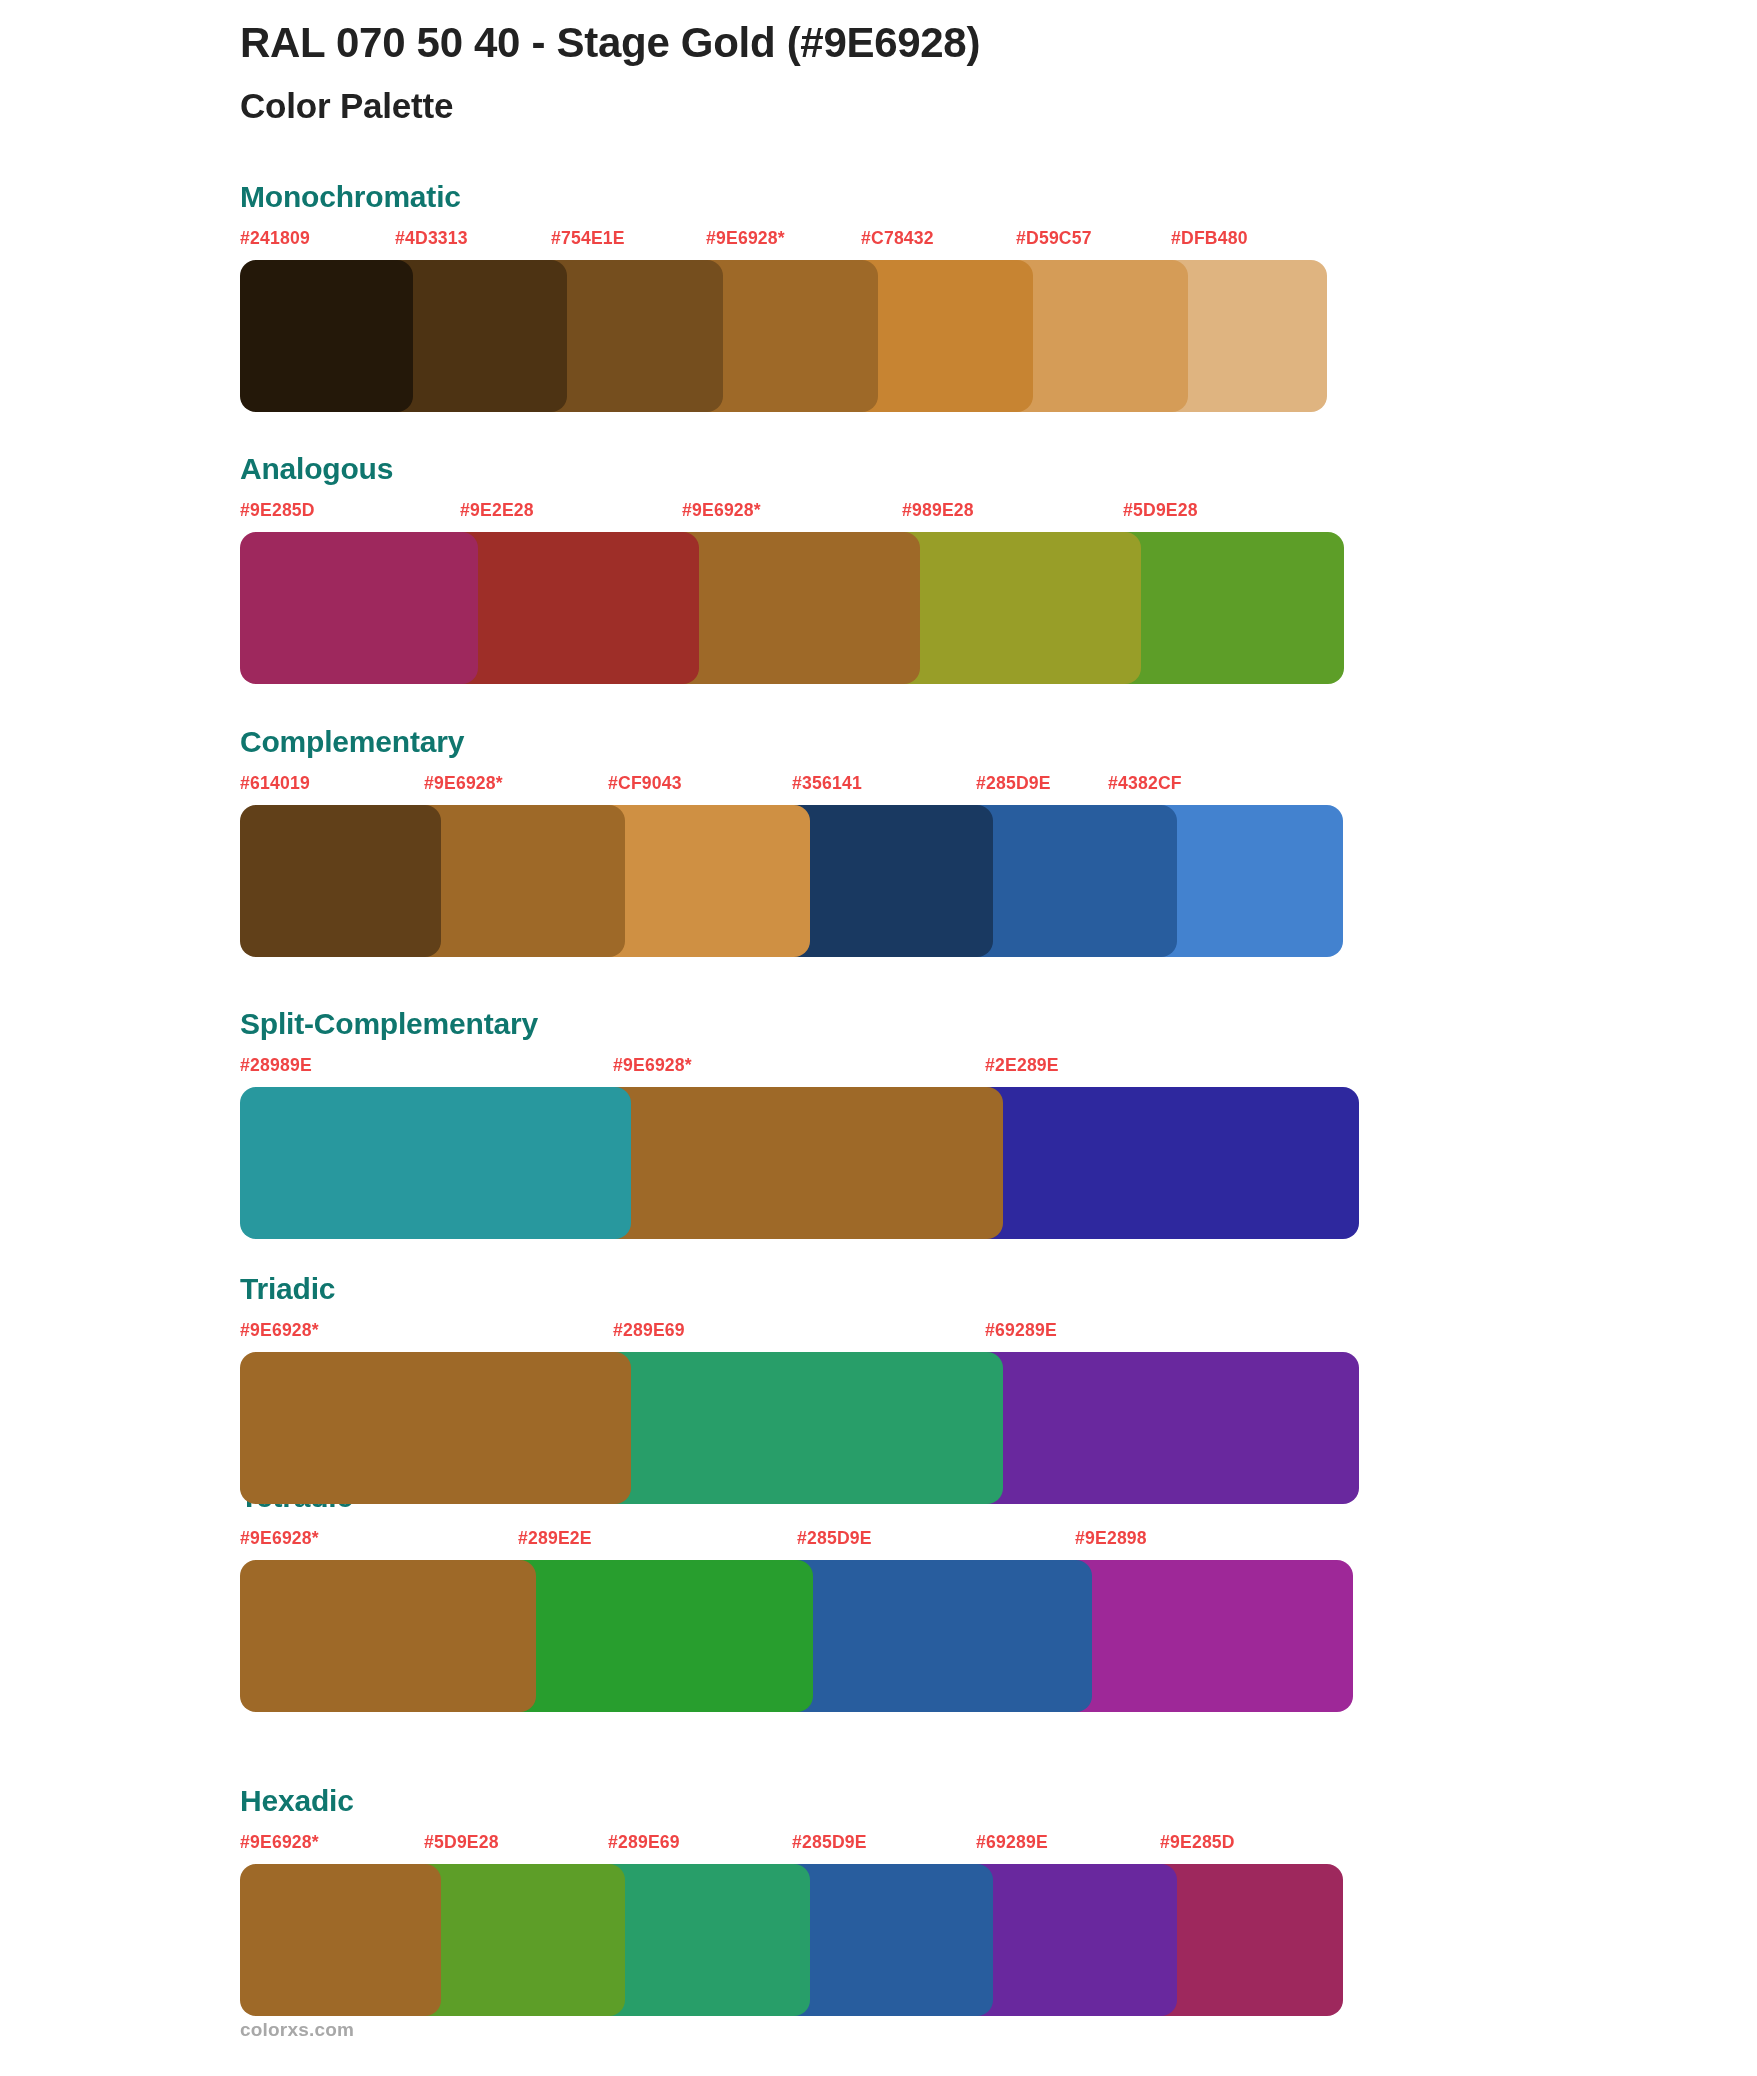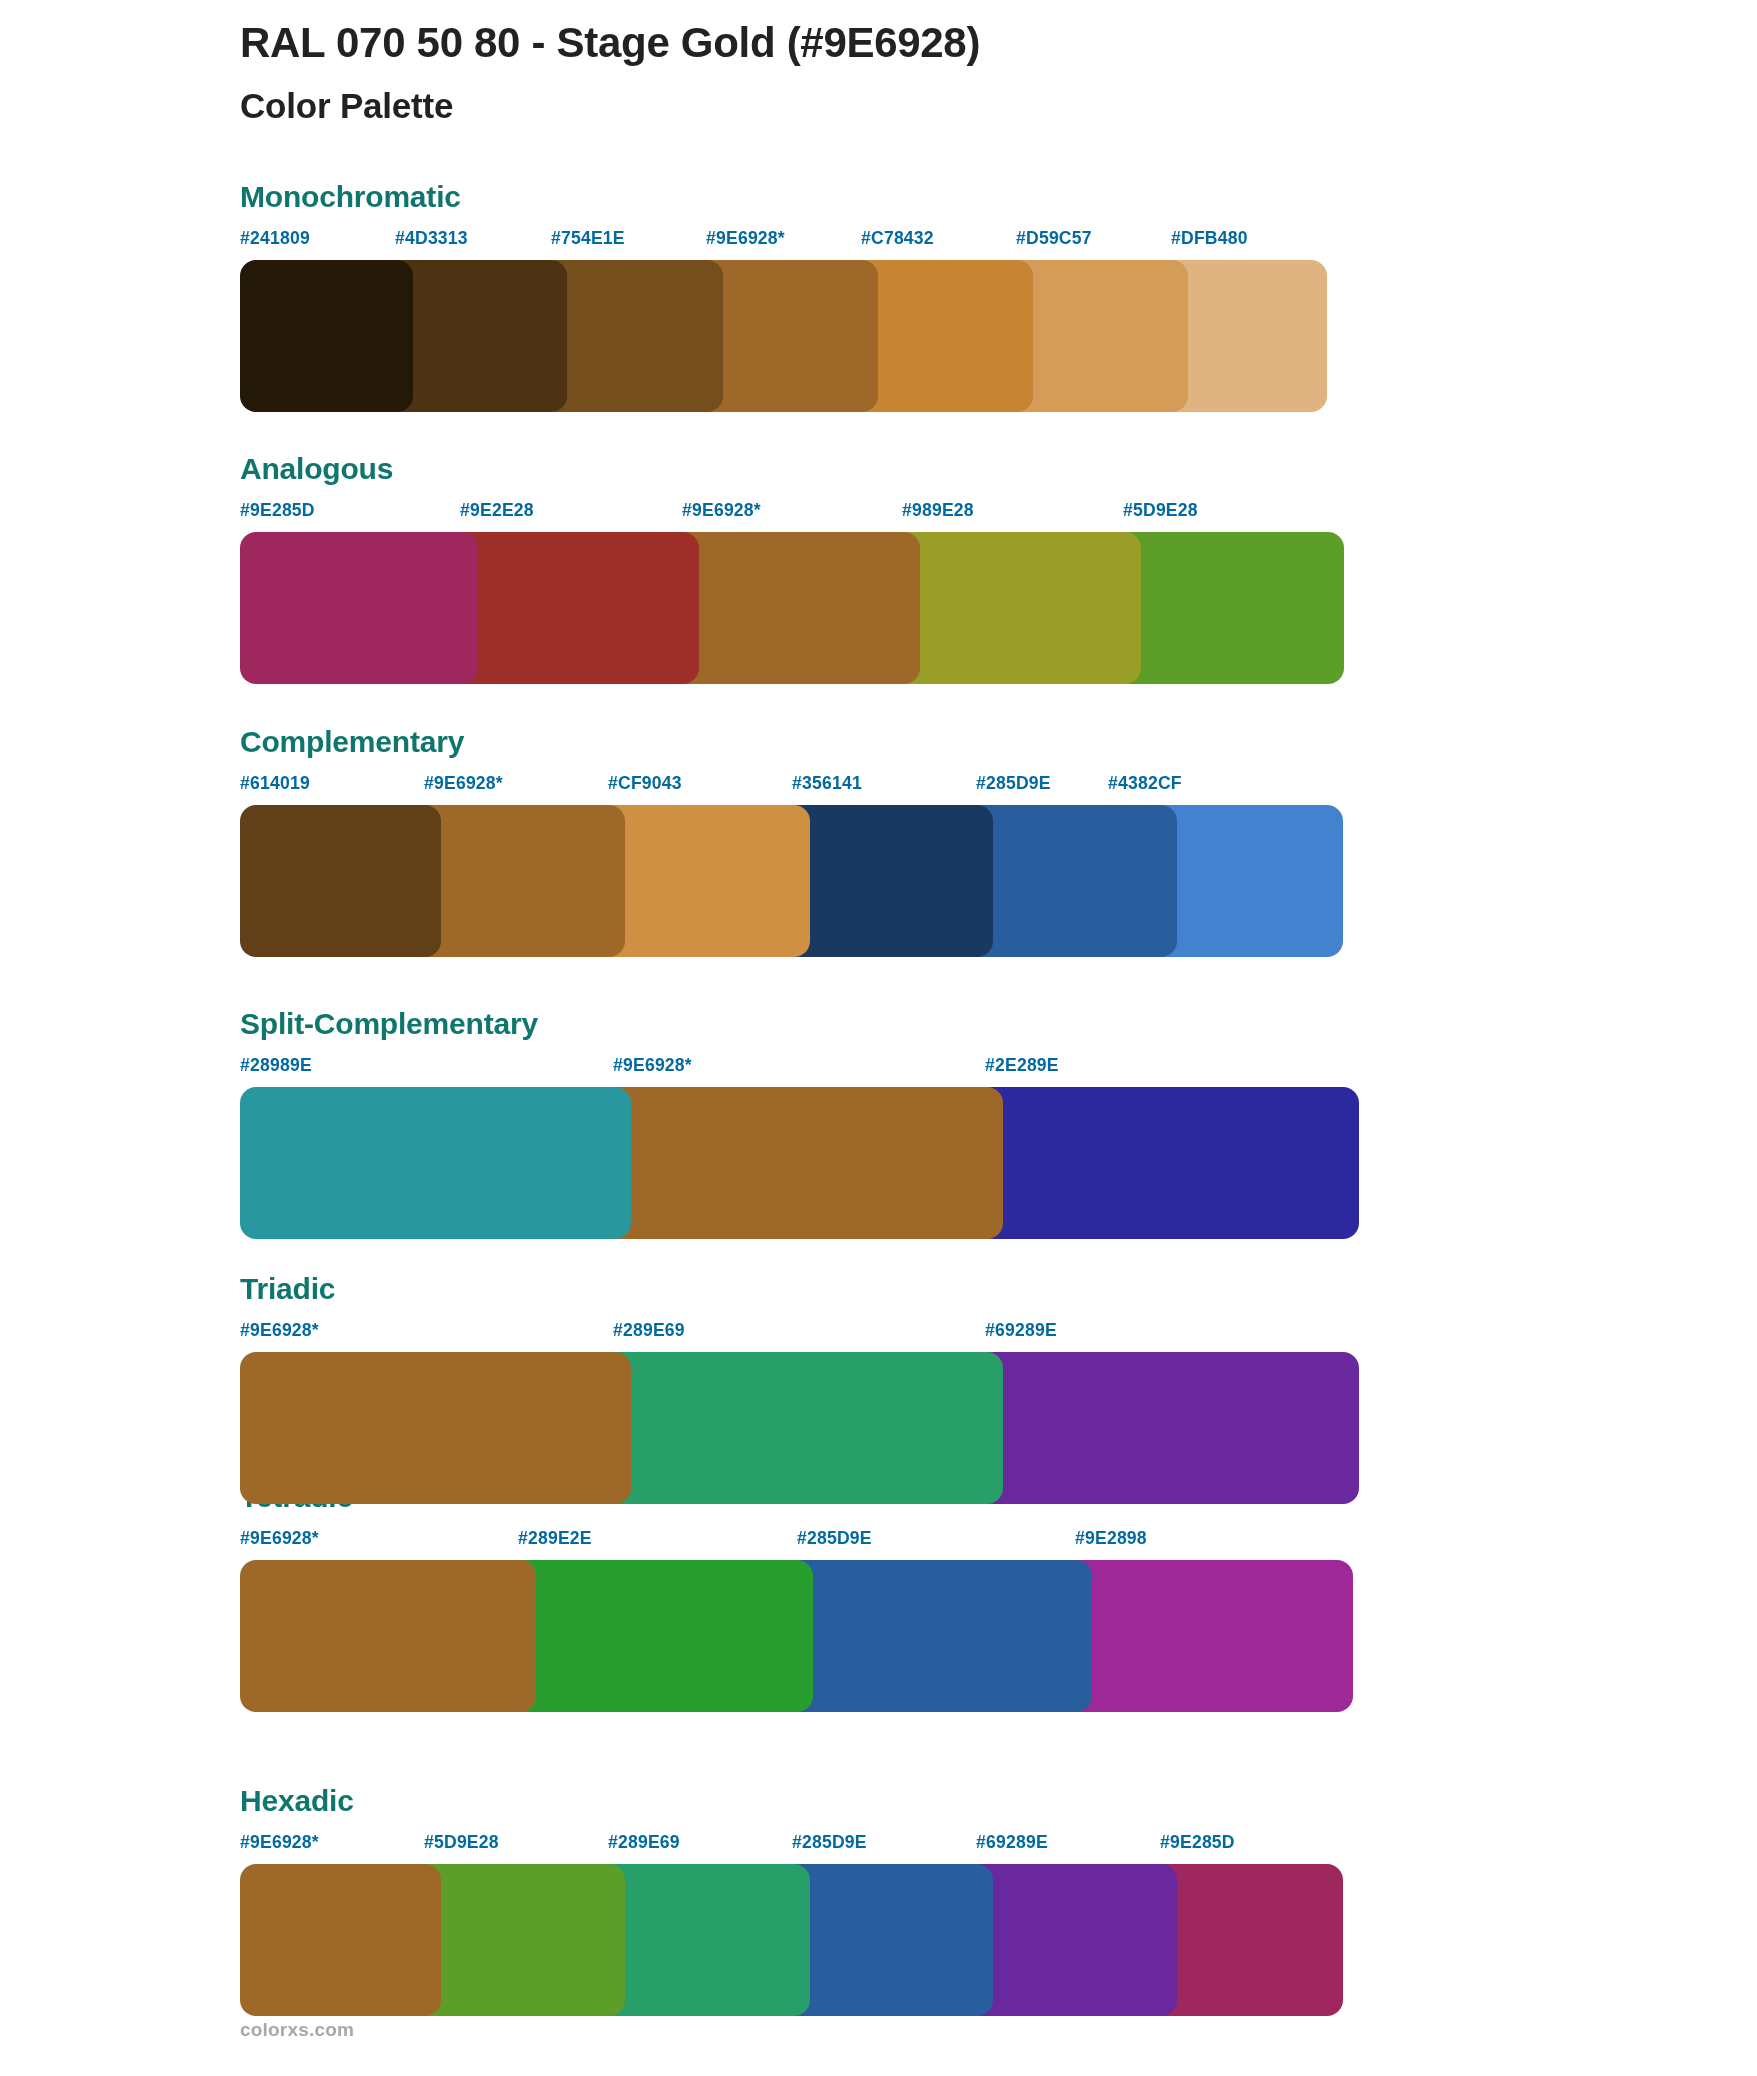--- a/index.html
+++ b/index.html
@@ -75,21 +75,21 @@
     top: 30px;
     height: 152px;
     border-radius: 16px;
     box-sizing: border-box;
   }
   .swatch-label {
     position: absolute;
     top: 0;
     font-size: 17.6px;
     font-weight: bold;
-    color: #0369a1;
+    color: #ef4444;
     letter-spacing: 0.2px;
     white-space: nowrap;
     line-height: 1;
   }
 
   
   .section.s0 { position: absolute; top: 0px;    left: 0; width: 1470px; }
   .section.s1 { position: absolute; top: 272px;  left: 0; width: 1470px; }
   .section.s2 { position: absolute; top: 545px;  left: 0; width: 1470px; }
   .section.s3 { position: absolute; top: 827px; left: 0; width: 1470px; }
@@ -106,21 +106,21 @@
     color: #a8a8a8;
     letter-spacing: 0.2px;
   }
 </style>
 </head>
 <body>
 
 <div class="page">
 
   <div class="header">
-    <h1 class="page-title">RAL 070 50 80 - Stage Gold (#9E6928)</h1>
+    <h1 class="page-title">RAL 070 50 40 - Stage Gold (#9E6928)</h1>
     <h2 class="page-subtitle">Color Palette</h2>
   </div>
 
   <div class="sections">
       <div class="section s0">
         <div class="section-title">Monochromatic</div>
         <div class="swatch-row">
           <div class="swatch" style="left: 0px; width: 173px; background: rgb(36, 24, 9); z-index: 7;"></div>
           <div class="swatch-label" style="left: 0px; z-index: 17;">#241809</div>
           <div class="swatch" style="left: 137px; width: 190px; background: rgb(77, 51, 19); z-index: 6;"></div>

